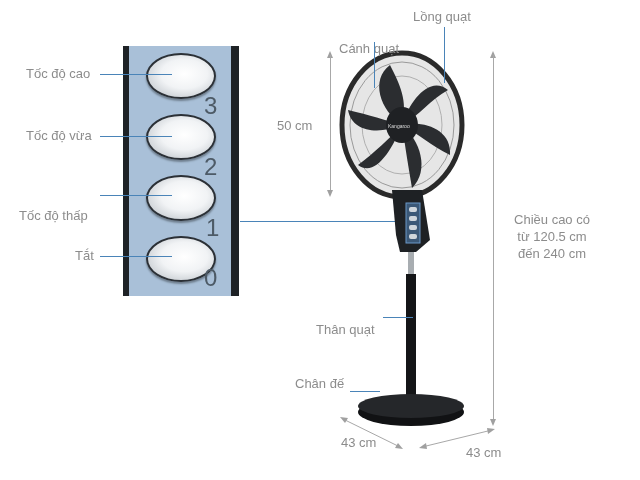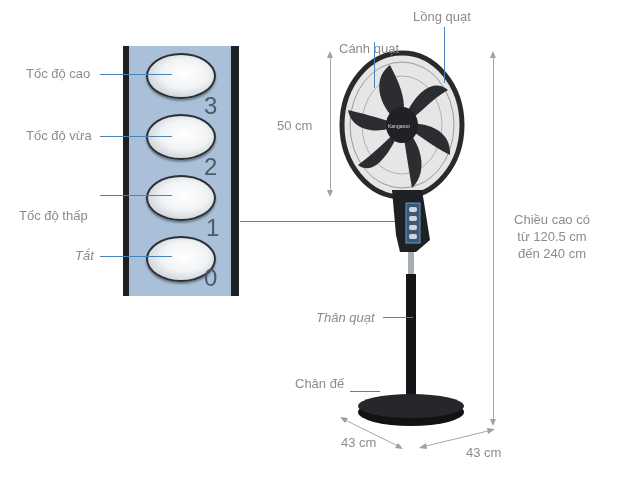--- a/index.html
+++ b/index.html
@@ -41,21 +41,21 @@
 
 <span class="lbl" style="left:26px;top:66px;text-align:right;">Tốc độ cao</span>
 <div class="hline" style="left:100px;top:74px;width:72px;"></div>
 
 <span class="lbl" style="left:26px;top:128px;">Tốc độ vừa</span>
 <div class="hline" style="left:100px;top:136px;width:72px;"></div>
 
 <span class="lbl" style="left:19px;top:187px;margin-top:21px;">Tốc độ thấp</span>
 <div class="hline" style="left:100px;top:195px;width:72px;"></div>
 
-<span class="lbl" style="left:75px;top:248px;font-style:italic;">Tắt</span>
+<span class="lbl" style="left:75px;top:248px;">Tắt</span>
 <div class="hline" style="left:100px;top:256px;width:72px;"></div>
 
 <div class="hline" style="left:240px;top:221px;width:168px;"></div>
 
 <svg class="abs" style="left:330px;top:40px;" width="160" height="390" viewBox="0 0 160 390">
 
   <ellipse cx="72" cy="85" rx="60" ry="72" fill="#e6e6e6" stroke="#2a2a2a" stroke-width="5"></ellipse>
   <ellipse cx="72" cy="85" rx="52" ry="63" fill="none" stroke="#9a9a9a" stroke-width="1"></ellipse>
   <ellipse cx="72" cy="85" rx="40" ry="49" fill="none" stroke="#b0b0b0" stroke-width="1"></ellipse>
 
@@ -84,21 +84,21 @@
   <ellipse cx="81" cy="372" rx="53" ry="14" fill="#111214"></ellipse>
   <ellipse cx="81" cy="366" rx="53" ry="12" fill="#25272a"></ellipse>
 </svg>
 
 <span class="lbl" style="left:339px;top:41px;">Cánh quạt</span>
 <div class="vline" style="left:374px;top:42px;height:46px;"></div>
 
 <span class="lbl" style="left:413px;top:9px;">Lồng quạt</span>
 <div class="vline" style="left:444px;top:27px;height:56px;"></div>
 
-<span class="lbl" style="left:316px;top:310px;font-style:italic;">Thân quạt</span>
+<span class="lbl" style="left:316px;top:322px;">Thân quạt</span>
 <div class="hline" style="left:383px;top:317px;width:30px;"></div>
 
 <span class="lbl" style="left:295px;top:376px;">Chân đế</span>
 <div class="hline" style="left:350px;top:391px;width:30px;"></div>
 
 <div class="arrow-up" style="left:327px;top:51px;"></div>
 <div class="dimv" style="left:330px;top:55px;height:138px;"></div>
 <div class="arrow-down" style="left:327px;top:190px;"></div>
 <span class="lbl" style="left:277px;top:118px;">50 cm</span>
 

